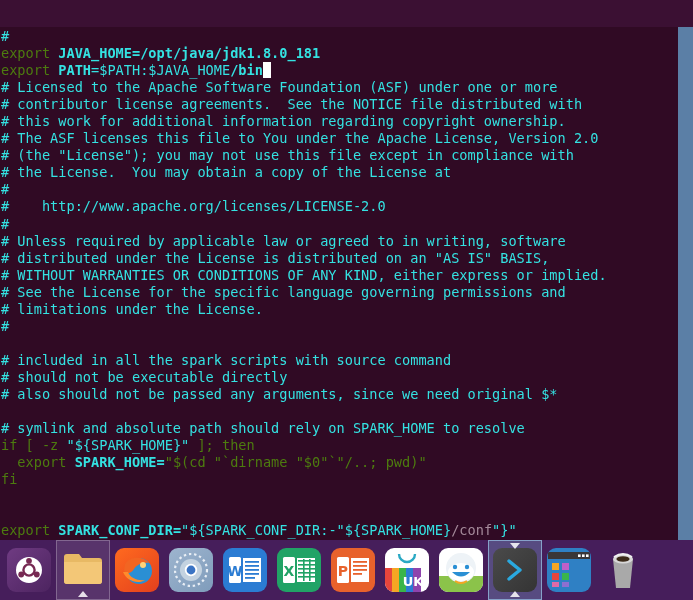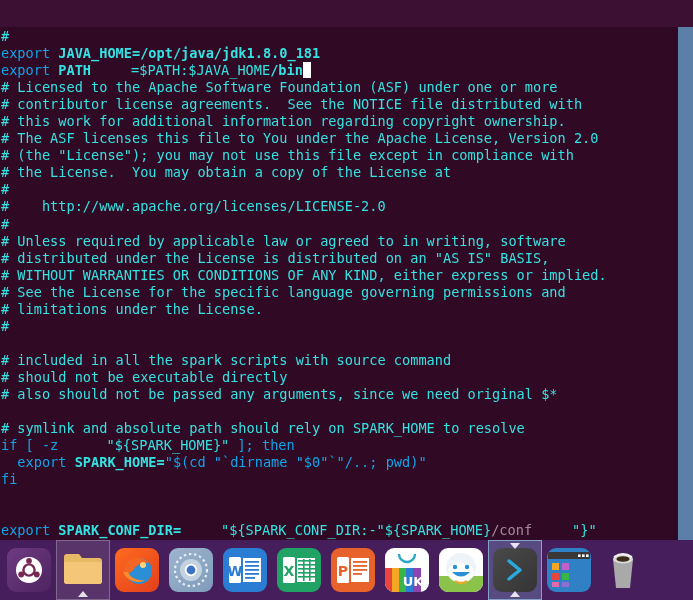--- a/index.html
+++ b/index.html
@@ -146,23 +146,23 @@
     font-family: "DejaVu Sans Mono", monospace;
     font-size: 13.6px;
     line-height: 17.05px;
     white-space: pre;
     color: #34e2e2;
   }
   .ln { height: 17.05px; white-space: pre; }
 
   
   .c-comment { color: #34e2e2; }
-  .c-yellow  { color: #0ea5e9; }
+  .c-yellow  { color: #4d7c0f; }
   .c-cyanb   { color: #34e2e2; font-weight: bold; }
-  .c-cyan    { color: #34e2e2; padding-left: 40px; }
+  .c-cyan    { color: #34e2e2; }
   .c-grey    { color: #a58b9b; }
   .cursor {
     background: #ffffff;
     color: #300a24;
   }
 
   #status-line {
     position: absolute;
     left: 0;
     bottom: 0;

